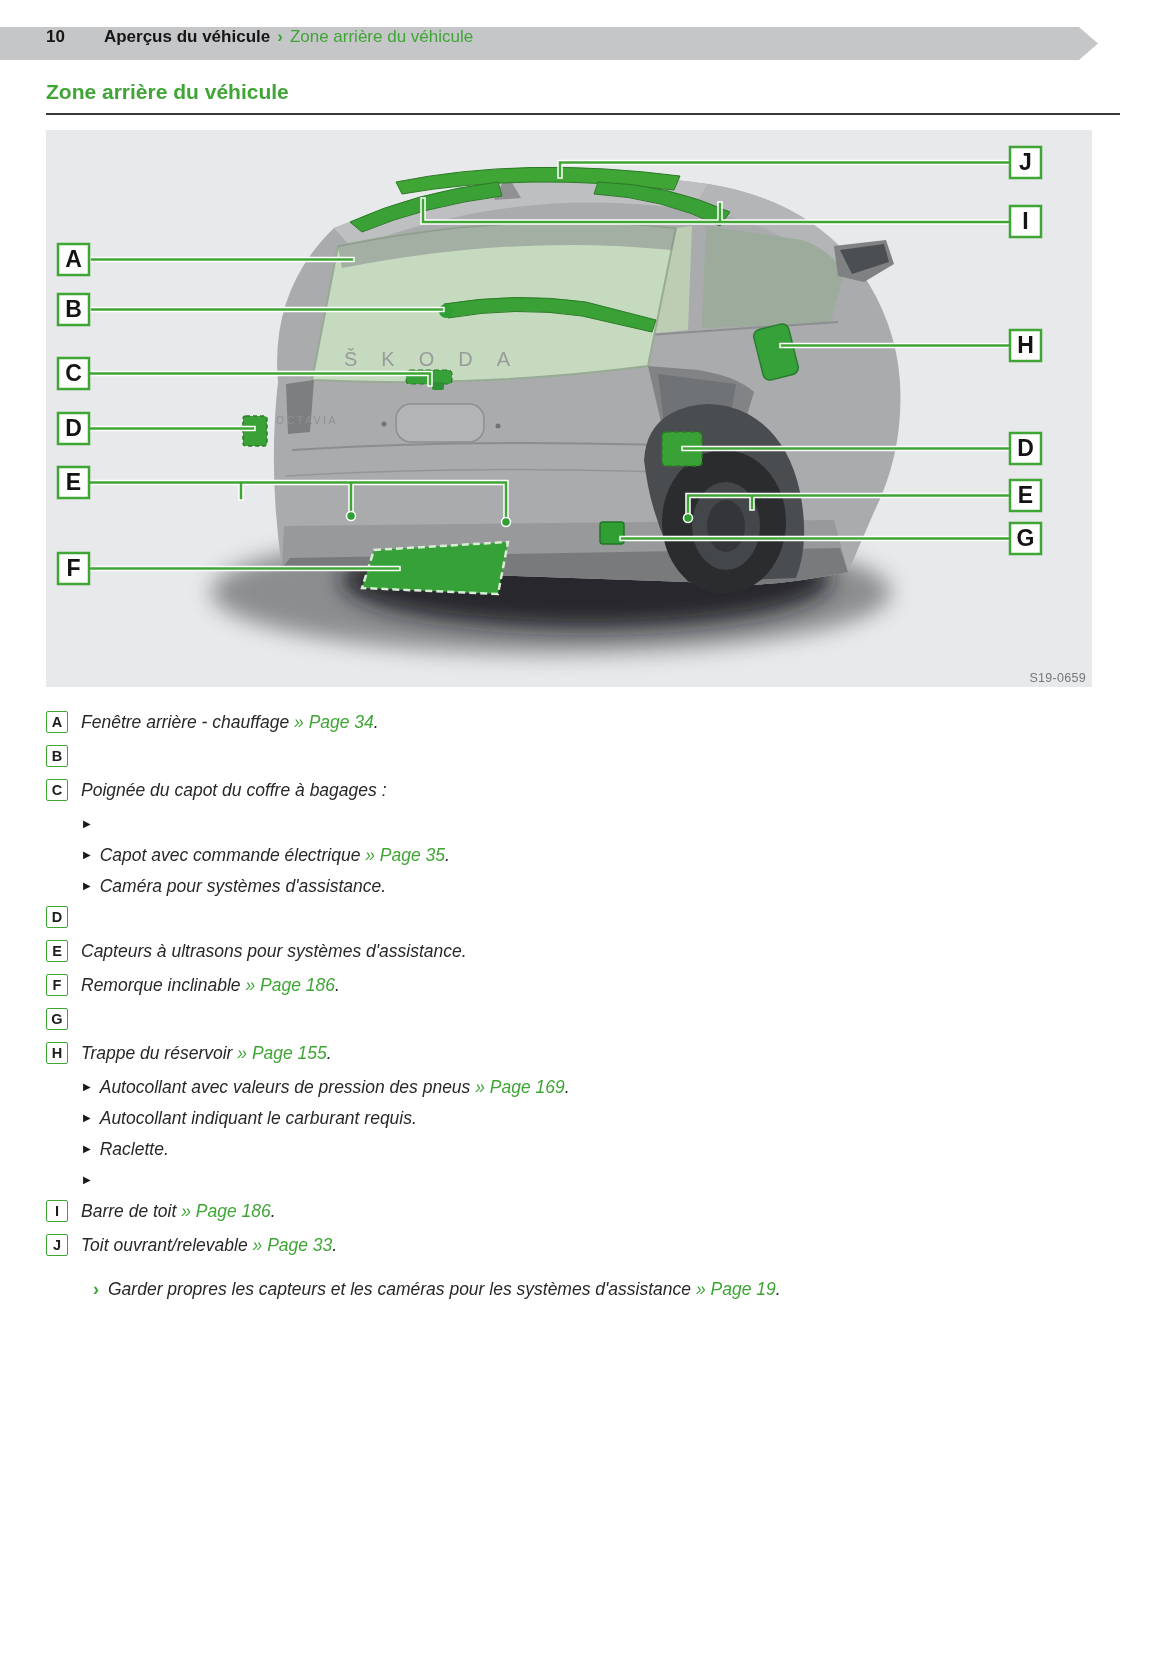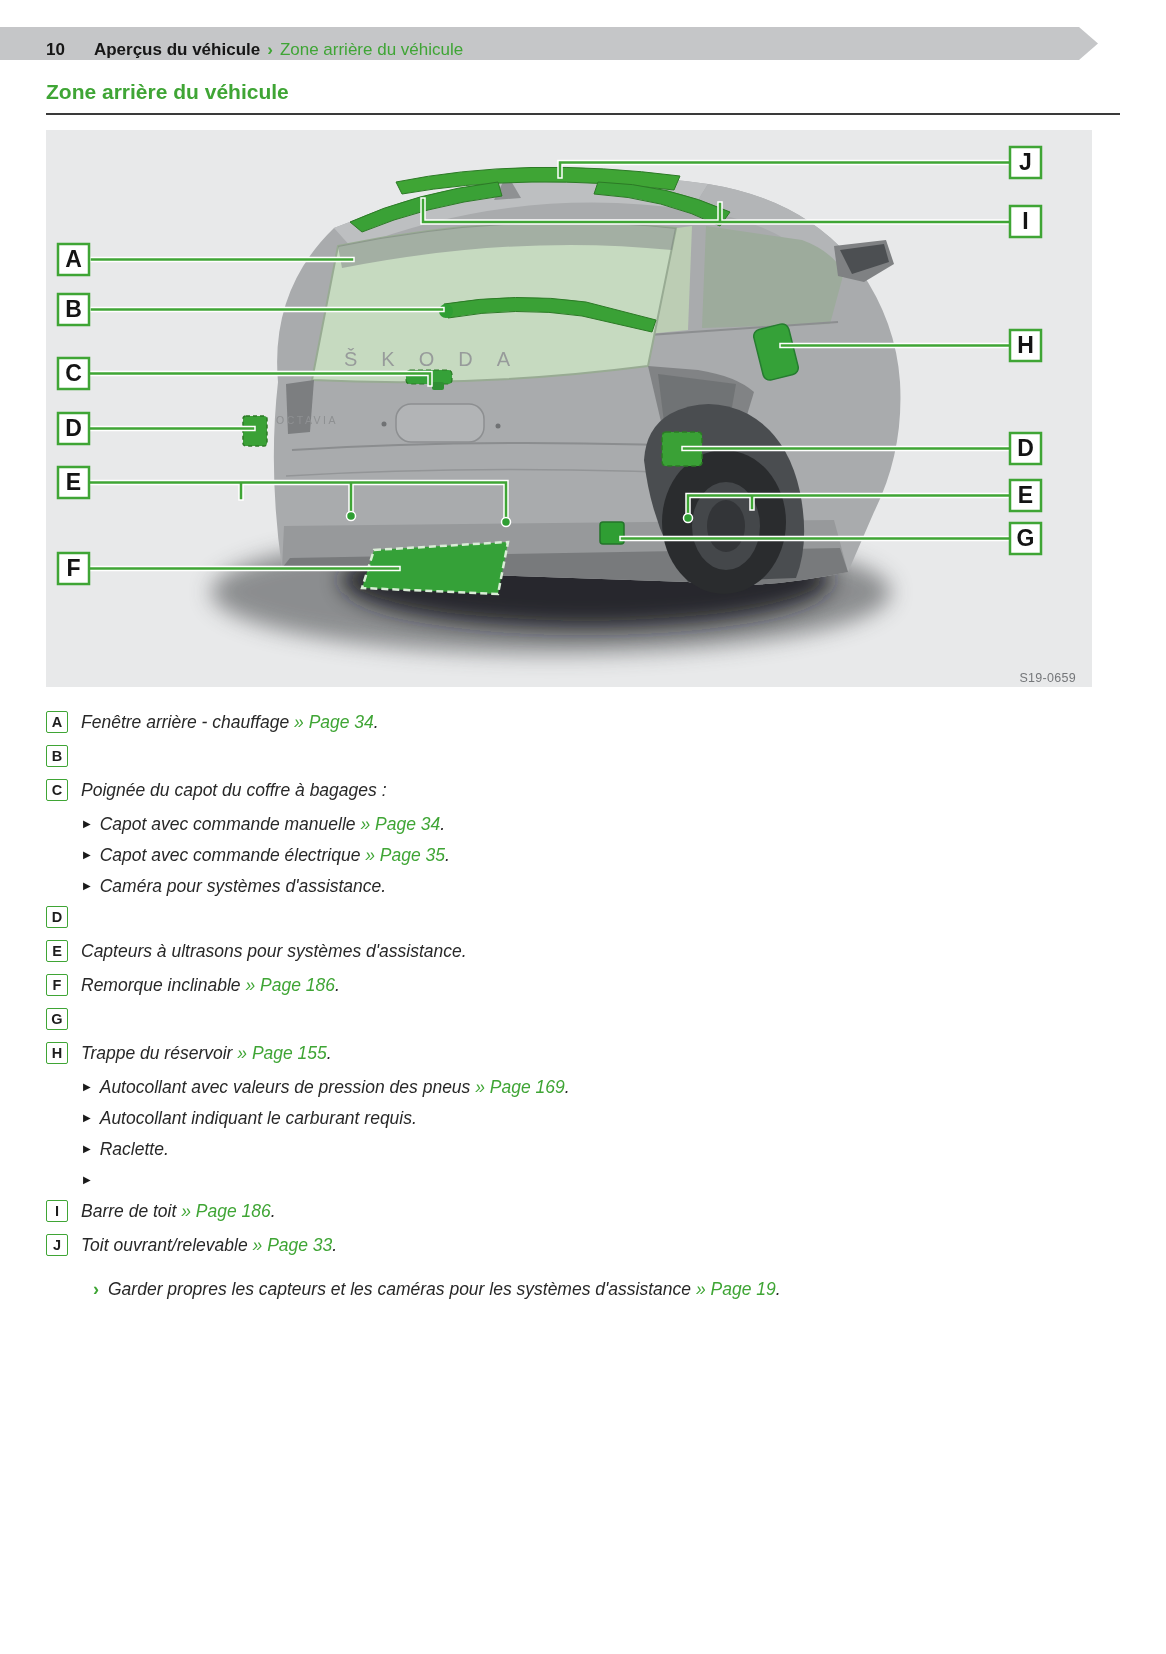--- a/index.html
+++ b/index.html
@@ -4,42 +4,42 @@
 <style>
   html,body{margin:0;padding:0;background:#ffffff;}
   body{
     width:1166px;height:1654px;position:relative;
     font-family:"Liberation Sans","DejaVu Sans",sans-serif;
     color:#262626;overflow:hidden;
   }
   
   .header-bar{
     position:absolute;top:27px;left:0;width:1098px;height:33px;
-    background:#c5c6c8;display:flex;align-items:flex-end;
+    background:#c5c6c8;display:flex;align-items:flex-start;
     clip-path:polygon(0 0,1079px 0,1098px 50%,1079px 100%,0 100%);
     font-size:17px;
   }
   .header-bar .pagenum{margin-left:46px;font-weight:bold;color:#161616;}
-  .header-bar .section{margin-left:29px;font-weight:bold;color:#161616;}
+  .header-bar .section{margin-left:39px;font-weight:bold;color:#161616;}
   .header-bar .sep{margin:0 7px;color:#3fa535;font-weight:bold;}
   .header-bar .subsection{color:#3fa535;}
   
   .page-title{
     position:absolute;top:80px;left:46px;width:1074px;
     font-size:21px;font-weight:bold;color:#3fa535;
     padding-bottom:9px;border-bottom:2.5px solid #3a3a3a;
   }
   
   .figure{
     position:absolute;top:130px;left:46px;width:1046px;height:557px;
     background:#e8e9ea;
   }
   .figure svg{display:block;}
   .fig-caption{
-    position:absolute;right:16px;bottom:2px;
+    position:absolute;right:6px;bottom:2px;
     font-size:12.5px;color:#75777a;letter-spacing:.3px;
   }
   .cl{font-size:23px;font-weight:bold;fill:#141414;text-anchor:middle;}
   
   .legend{position:absolute;top:710px;left:46px;width:1074px;}
   .lrow{display:flex;align-items:center;height:24px;margin-bottom:10px;}
   .srow{display:flex;align-items:center;height:24px;margin-bottom:7px;margin-left:37px;}
   .kbox{
     flex:0 0 auto;width:22px;height:22px;margin-right:13px;
     border:1.6px solid #3fa535;border-radius:2px;box-sizing:border-box;
@@ -262,21 +262,20 @@
     </div>
     <div class="lrow">
       <span class="kbox">B</span>
     </div>
     <div class="lrow">
       <span class="kbox">C</span>
       <span class="ltext">Poignée du capot du coffre à bagages :</span>
     </div>
     <div class="srow">
       <span class="tri">▶</span>
-      <span class="ltext">Capot avec commande manuelle <a class="plink">» Page 34</a>.</span>
     </div>
     <div class="srow">
       <span class="tri">▶</span>
       <span class="ltext">Capot avec commande électrique <a class="plink">» Page 35</a>.</span>
     </div>
     <div class="srow">
       <span class="tri">▶</span>
       <span class="ltext">Caméra pour systèmes d'assistance.</span>
     </div>
     <div class="lrow">

